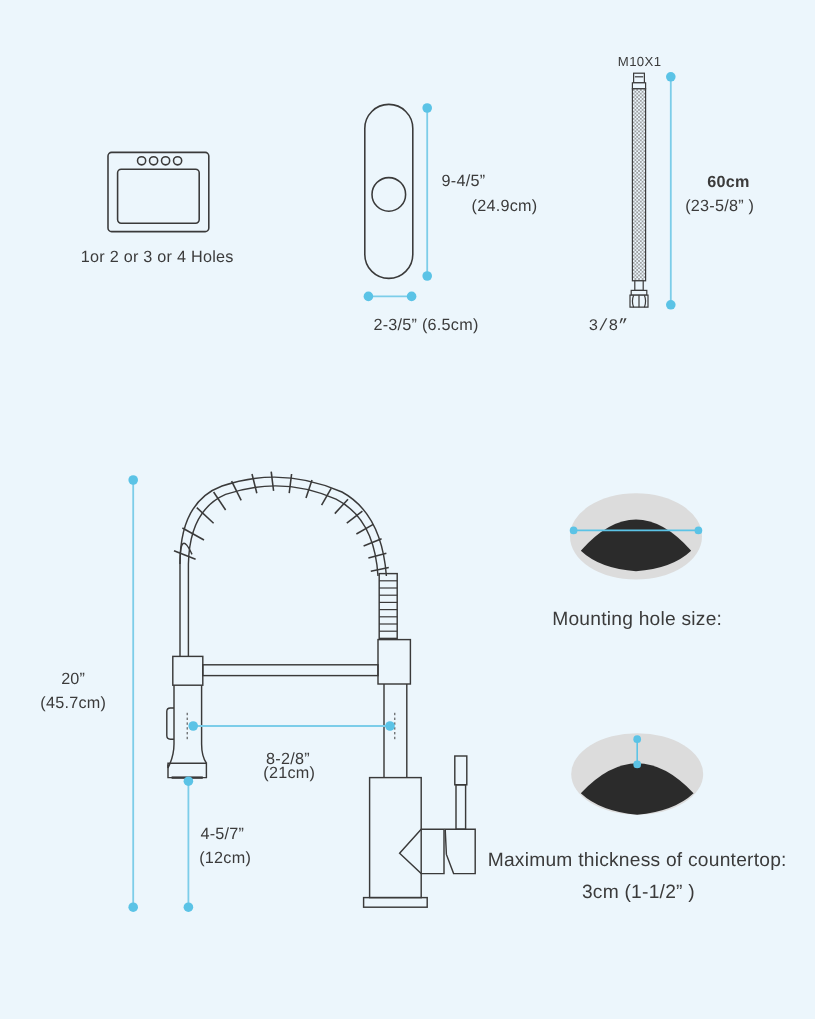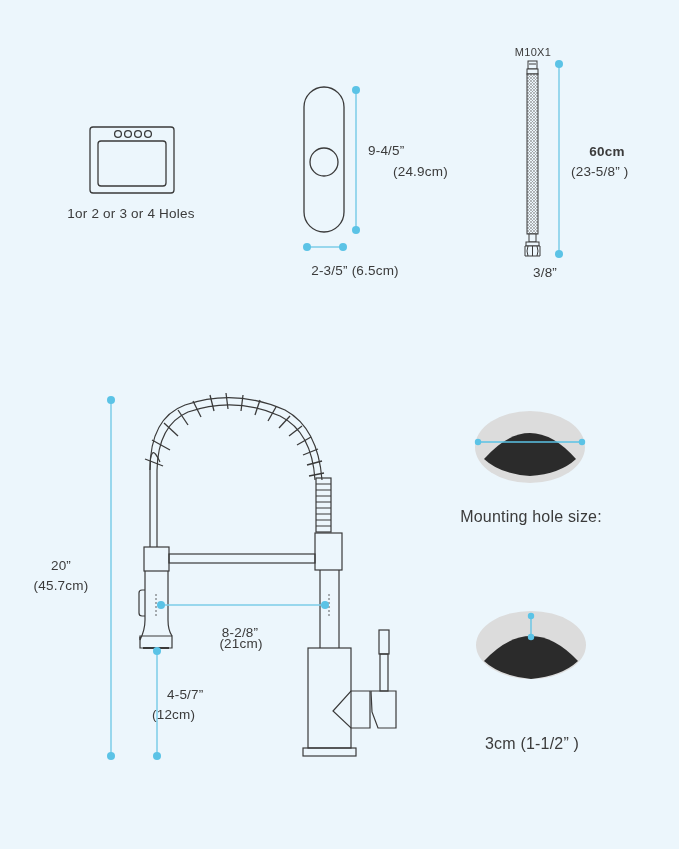--- a/index.html
+++ b/index.html
@@ -184,28 +184,29 @@
 
   <div class="lbl center" style="left:131px; top:205px;">1or 2 or 3 or 4 Holes</div>
 
   <div class="lbl" style="left:368px; top:142px;">9-4/5”</div>
   <div class="lbl" style="left:368px; top:163px;margin-left:25px;">(24.9cm)</div>
   <div class="lbl center" style="left:327px; top:262px;margin-left:28px;">2-3/5”  (6.5cm)</div>
 
   <div class="lbl small center" style="left:533px; top:44px;">M10X1</div>
   <div class="lbl center" style="left:607px; top:143px;font-weight:bold;">60cm</div>
   <div class="lbl" style="left:571px; top:163px;">(23-5/8” )</div>
-  <div class="lbl center" style="left:545px; top:264px;">3/8”</div>
+  <div class="lbl center" style="left:507px; top:264px;font-family:Liberation Mono, monospace;">3/8”</div>
 
   <div class="lbl center" style="left:61px; top:557px;">20”</div>
   <div class="lbl center" style="left:61px; top:577px;">(45.7cm)</div>
 
   <div class="lbl center" style="left:240px; top:608px;margin-top:16px;">8-2/8”</div>
   <div class="lbl center" style="left:241px; top:635px;">(21cm)</div>
 
   <div class="lbl" style="left:167px; top:686px;">4-5/7”</div>
-  <div class="lbl" style="left:152px; top:706px;">(12cm)</div>
+  <div class="lbl" style="left:166px; top:706px;">(12cm)</div>
 
   <div class="lbl cap center" style="left:531px; top:508px;">Mounting hole size:</div>
 
+  <div class="lbl cap center" style="left:531px; top:709px;">Maximum thickness of countertop:</div>
   <div class="lbl cap center" style="left:532px; top:735px;">3cm (1-1/2” )</div>
 
 </div>
 
 </body></html>

